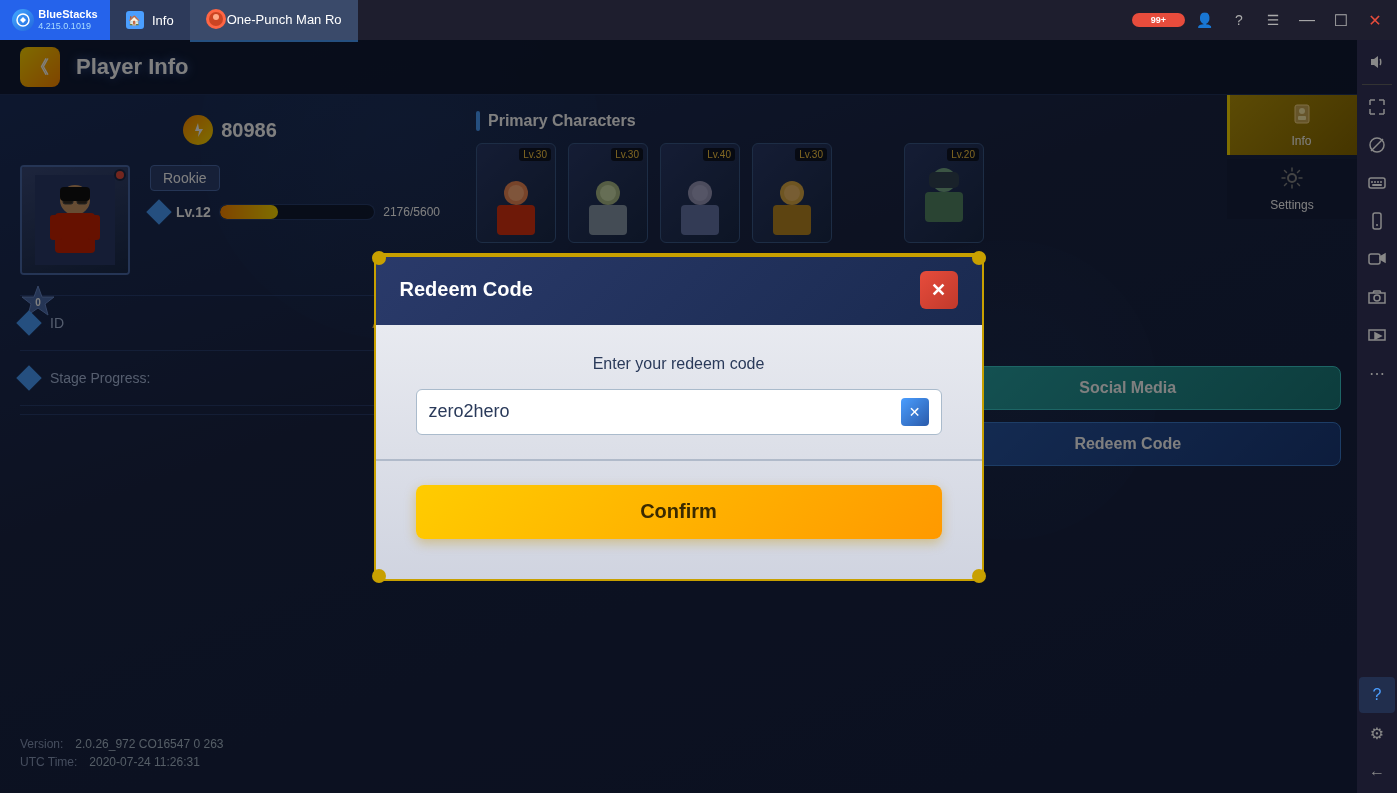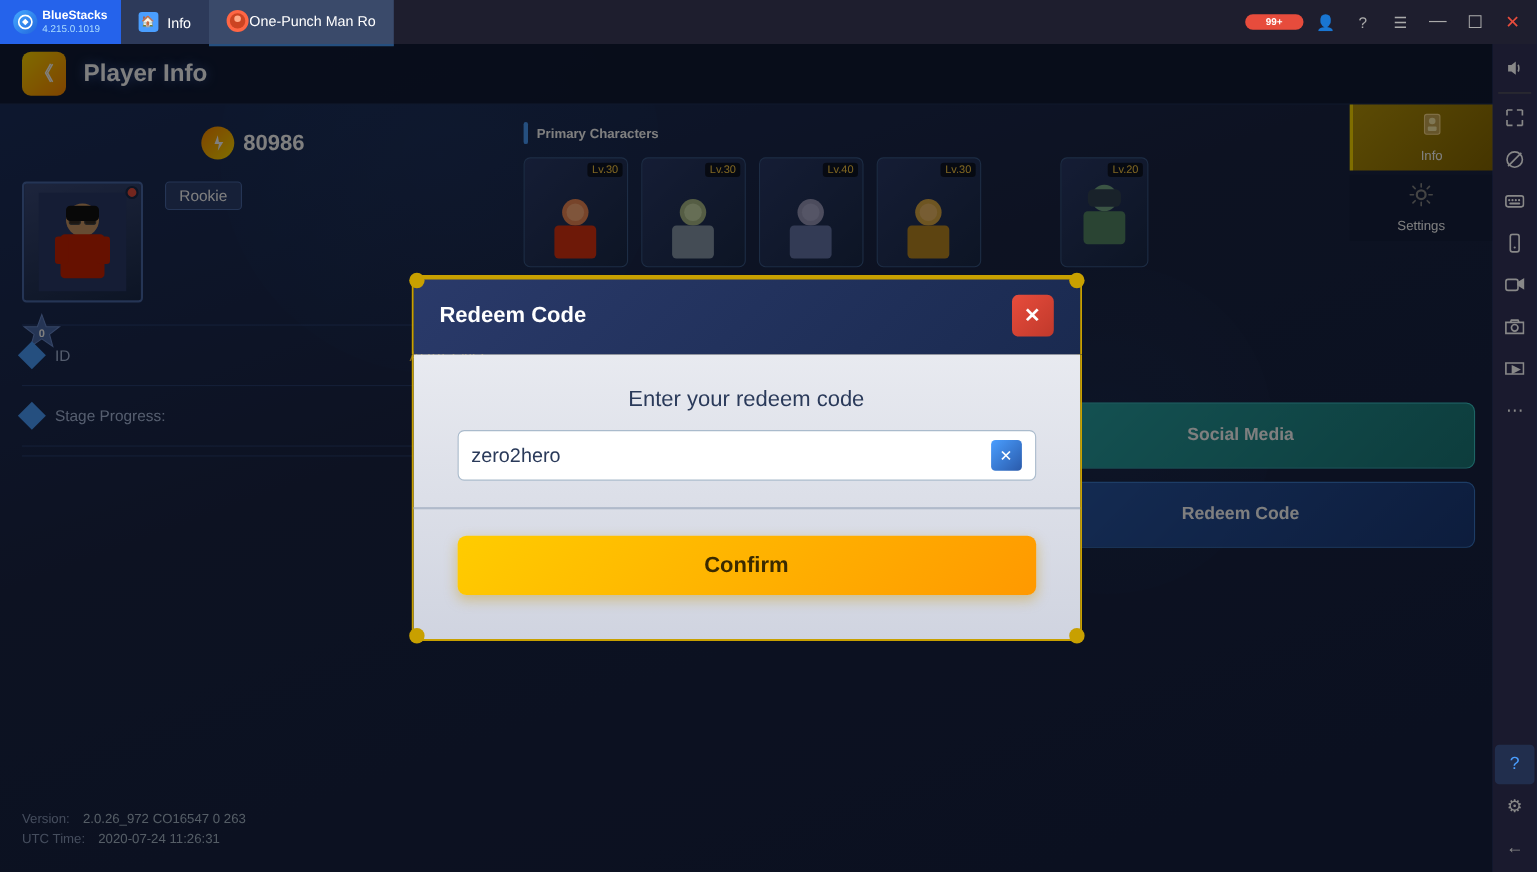--- a/index.html
+++ b/index.html
@@ -387,30 +387,30 @@
       margin-bottom: 12px;
     }
     .section-bar {
       width: 4px;
       height: 20px;
       background: #4a9eff;
       border-radius: 2px;
     }
     .section-title {
       color: white;
-      font-size: 12px;
+      font-size: 16px;
       font-weight: bold;
       text-align: center;
     }
     .characters-row {
       display: flex;
       gap: 12px;
     }
     .char-card {
-      width: 95px;
+      width: 80px;
       height: 100px;
       background: linear-gradient(135deg, #2a3a6a, #1a2a4a);
       border: 1px solid #3a5a8a;
       border-radius: 6px;
       display: flex;
       flex-direction: column;
       align-items: center;
       justify-content: flex-end;
       overflow: hidden;
       position: relative;
@@ -439,21 +439,21 @@
       position: absolute;
       top: 310px;
       left: 460px;
       right: 0;
       padding: 16px;
       display: grid;
       grid-template-columns: 1fr 1fr;
       gap: 12px;
     }
     .action-btn {
-      height: 60px;
+      height: 44px;
       border: none;
       border-radius: 8px;
       font-size: 16px;
       font-weight: bold;
       cursor: pointer;
       display: flex;
       align-items: center;
       justify-content: center;
     }
     .btn-teal {
@@ -583,21 +583,21 @@
       position: absolute;
       bottom: -4px;
       right: -4px;
       width: 14px;
       height: 14px;
       background: #c8a000;
       border-radius: 50%;
     }
     .modal-prompt {
       color: #2a3a5a;
-      font-size: 20px;
+      font-size: 16px;
       text-align: center;
       margin-bottom: 16px;
     }
     .modal-input-row {
       display: flex;
       align-items: center;
       background: white;
       border: 1px solid #aabbcc;
       border-radius: 6px;
       padding: 0 12px;
@@ -804,20 +804,28 @@
             <svg width="36" height="36" viewBox="0 0 36 36">
               <polygon points="18,3 22,14 34,14 25,21 28,32 18,25 8,32 11,21 2,14 14,14" fill="#4a6aaa" stroke="#6a8acc" stroke-width="1"></polygon>
               <text x="18" y="23" text-anchor="middle" fill="white" font-size="10" font-weight="bold">0</text>
             </svg>
           </div>
         </div>
       </div>
 
       <div style="flex:1;">
         <div class="rank-name" style="margin-bottom:12px;display:inline-block;">Rookie</div>
+        <div class="level-section">
+          <div class="diamond-icon"></div>
+          <span class="level-label">Lv.12</span>
+          <div class="exp-bar-wrapper">
+            <div class="exp-bar-fill" style="width: 38%;"></div>
+          </div>
+          <span class="exp-text">2176/5600</span>
+        </div>
       </div>
     </div>
 
     <div class="divider"></div>
 
     <div class="info-row">
       <div class="diamond-icon"></div>
       <span class="info-label">ID</span>
       <span class="info-value">AUVEFNQ</span>
     </div>

